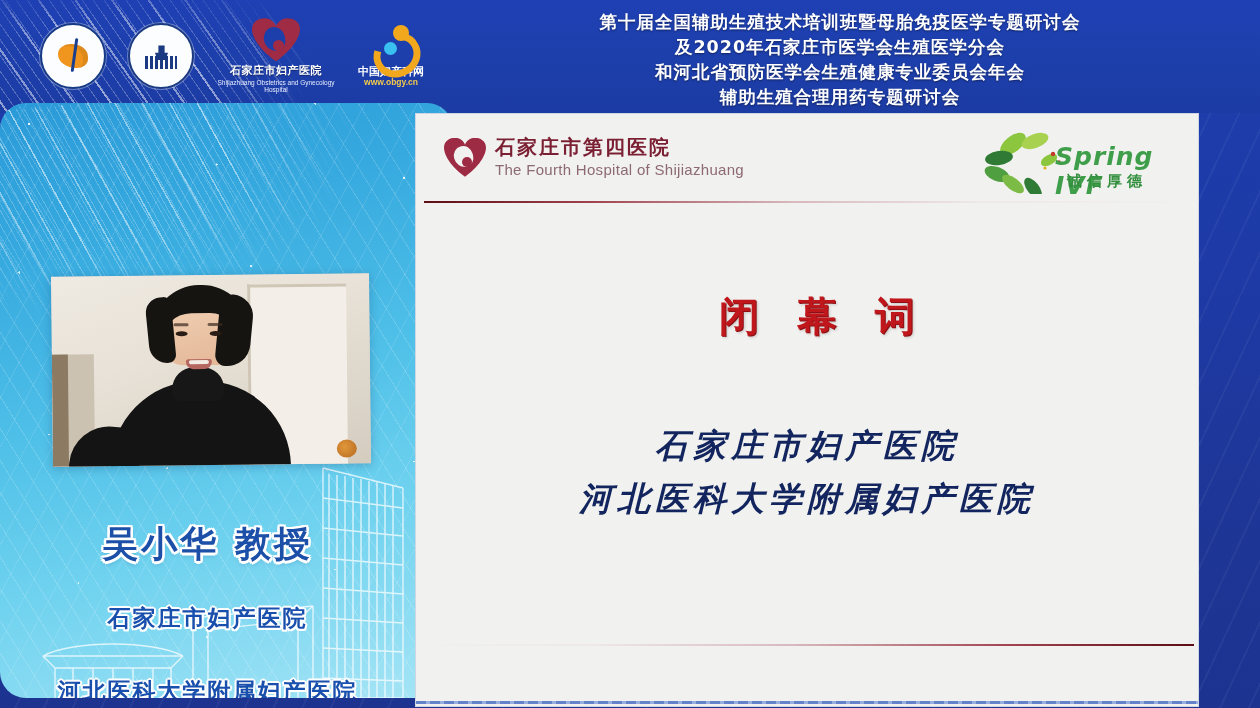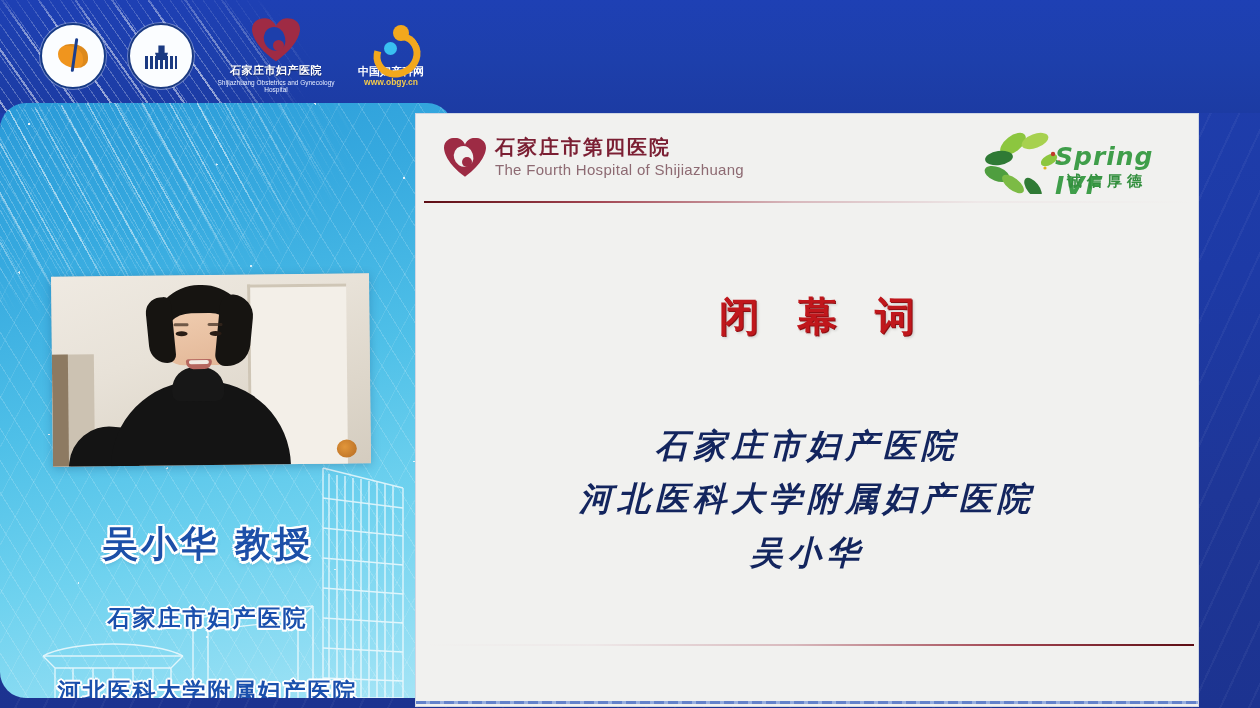--- a/index.html
+++ b/index.html
@@ -284,20 +284,26 @@
         <div class="obgy-mark">
           <div class="ring"></div>
             <div class="dot"></div>
             <div class="inner"></div>
         </div>
         <div class="obgy-cn">中国妇产科网</div>
         <div class="obgy-url">www.obgy.cn</div>
       </div>
     </div>
 
+    <div class="banner-title">
+      <div>第十届全国辅助生殖技术培训班暨母胎免疫医学专题研讨会</div>
+      <div>及2020年石家庄市医学会生殖医学分会</div>
+      <div>和河北省预防医学会生殖健康专业委员会年会</div>
+      <div>辅助生殖合理用药专题研讨会</div>
+    </div>
   </div>
 
   <div class="leftcol">
     <div class="mesh"></div>
     <div class="mesh-top"></div>
 
     <svg class="skyline" viewBox="0 0 420 330">
       <g fill="none" stroke="#ffffff" stroke-width="1.4" opacity=".9">
         <path d="M290 100 L290 330 M370 120 L370 330 M290 100 L370 120 M290 330 L370 330"></path>
         <path d="M296 106 L296 326 M304 107 L304 327 M312 108 L312 328 M320 110 L320 329 M328 111 L328 330 M336 113 L336 330 M344 114 L344 330 M352 116 L352 330 M360 118 L360 330"></path>
@@ -371,20 +377,19 @@
       </div>
     </div>
 
     <div class="rule-top"></div>
 
     <div class="slide-title">闭 幕 词</div>
 
     <div class="slide-body">
       <div>石家庄市妇产医院</div>
       <div>河北医科大学附属妇产医院</div>
-      <div>吴小华</div>
     </div>
 
     <div class="rule-bot"></div>
     <div class="slide-bottomline"></div>
   </div>
 
 </div>
 
 </body></html>

